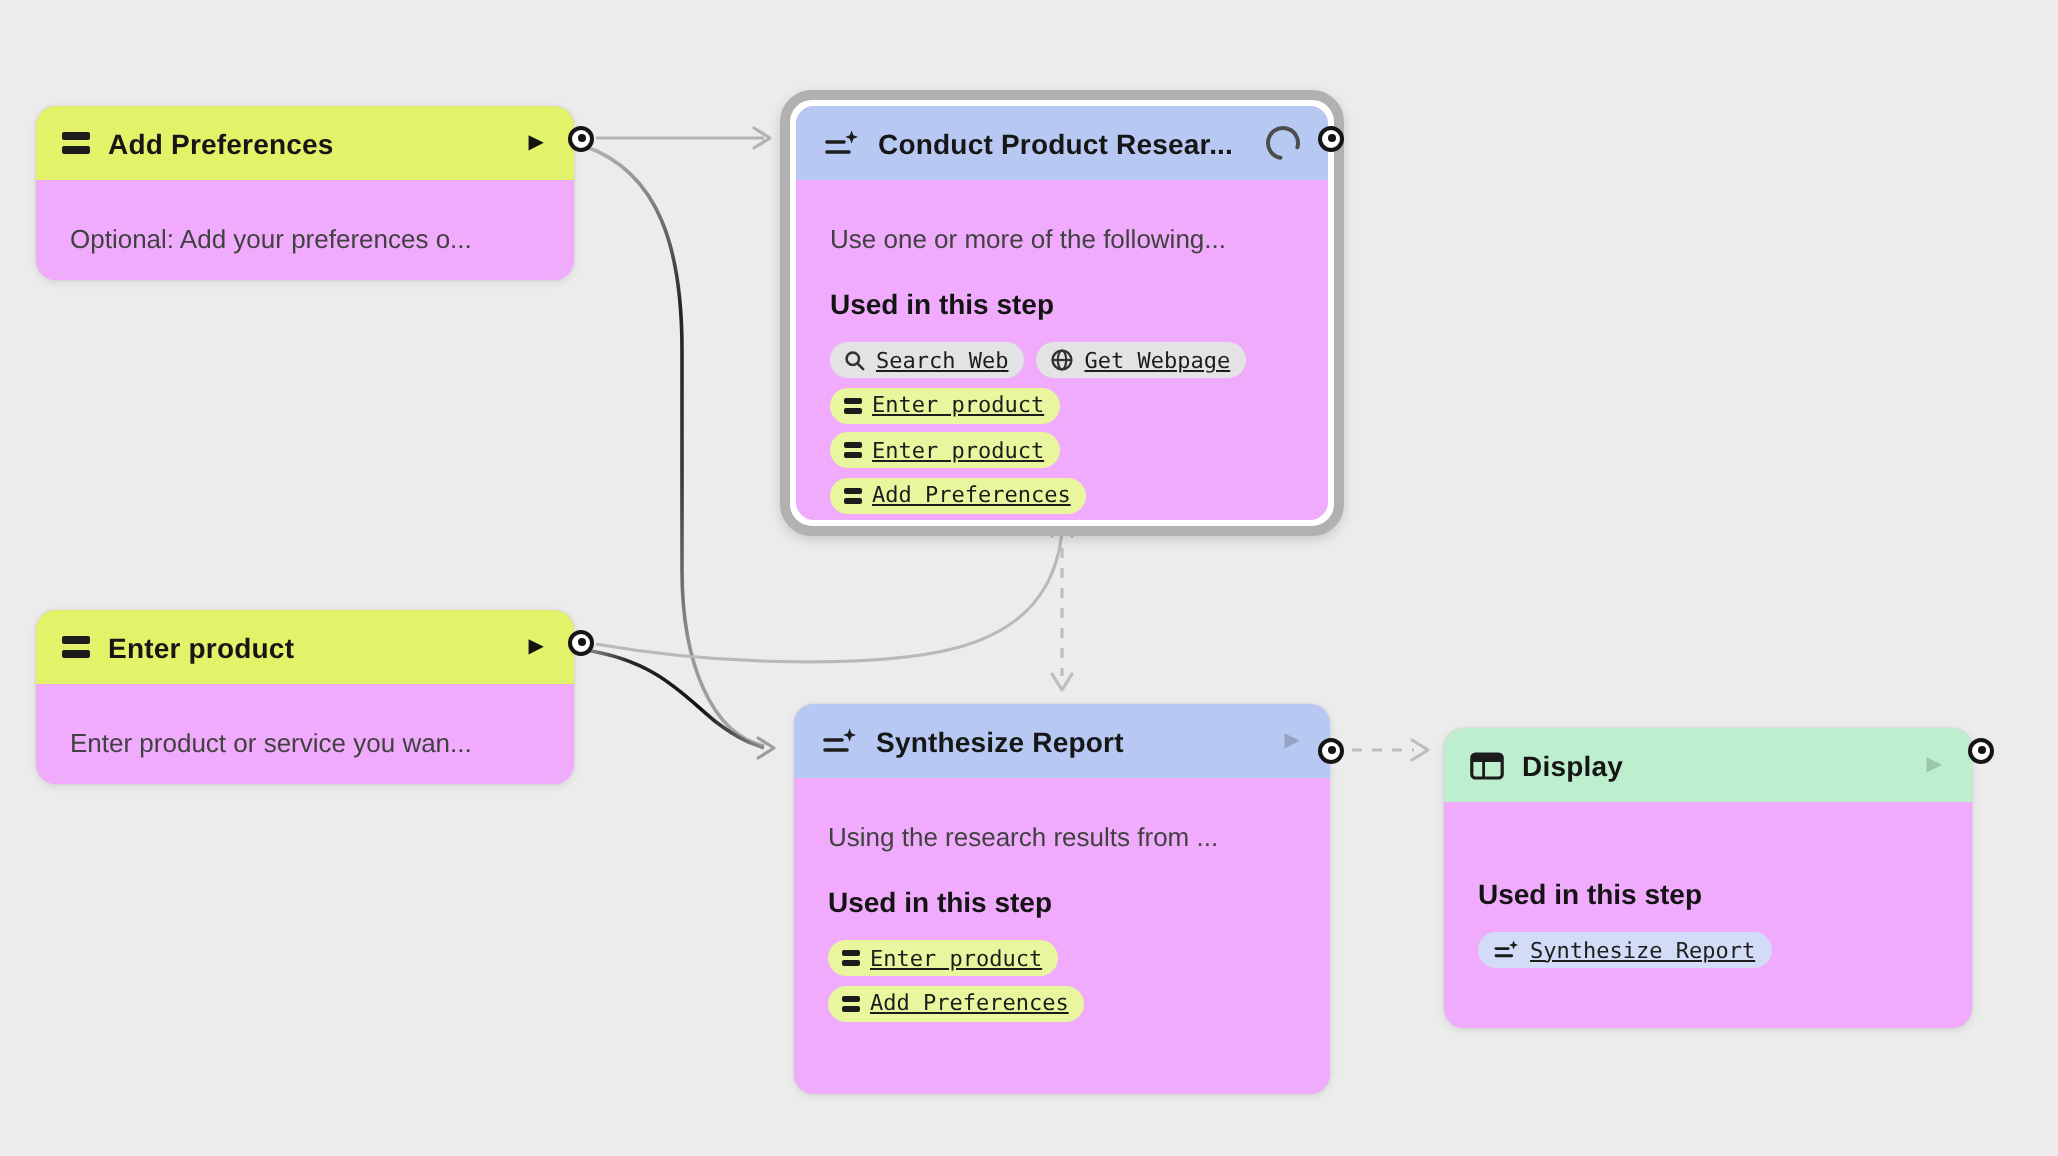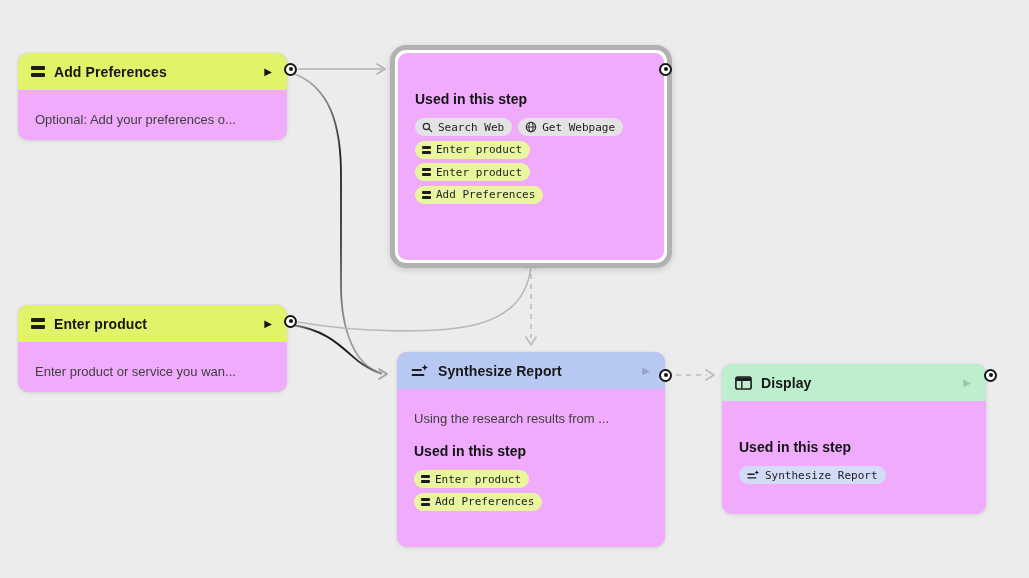--- a/index.html
+++ b/index.html
@@ -48,21 +48,21 @@
   .node-body { padding:22px 17px 16px 17px; }
   .node-desc { font-size:13px; color:#414141; line-height:1.25; white-space:nowrap; overflow:hidden; }
   .used-label { font-size:14px; font-weight:700; color:#141414; margin-top:16px; }
   .tag-rows { margin-top:11px; display:flex; flex-direction:column; gap:4.5px; align-items:flex-start; }
   .tag-row { display:flex; gap:6px; }
 
   .tag {
     display:inline-flex; align-items:center; gap:5px;
     padding:2px 8px 2px 7px; border-radius:9px; height:18px;
     font-family:"DejaVu Sans Mono", monospace; font-size:11px; color:#1c1c1c;
-    white-space:nowrap; cursor:pointer;
+    white-space:nowrap; cursor:pointer;text-decoration:underline;
   }
   .tag-gray { background:#e3e3e5; }
   .tag-lime { background:#eaf69e; }
   .tag-blue { background:#d2dcf7; }
 
   .port {
     position:absolute; width:13px; height:13px; border-radius:50%;
     background:#fff; border:2px solid #151515; cursor:crosshair; z-index:5;
   }
   .port::after {
@@ -139,21 +139,33 @@
       <span class="node-title">Enter product</span>
       <span class="play play-dark">▶</span>
     </div>
     <div class="node-body">
       <div class="node-desc">Enter product or service you wan...</div>
     </div>
   </div>
 
   <div class="selection-ring" style="left:390px; top:45px; width:282px; height:223px;">
     <div class="node" style="width:266px; height:207px;">
+      <div class="node-header hdr-blue">
+        <svg class="gen-icon" width="19" height="14" viewBox="0 0 19 14">
+          <path d="M2.5,6 H11" stroke="#1c1c1c" stroke-width="1.8" stroke-linecap="round" fill="none"></path>
+          <path d="M2.5,11 H13.5" stroke="#1c1c1c" stroke-width="1.8" stroke-linecap="round" fill="none"></path>
+          <path d="M14.8,0.3 L15.7,2.6 L18,3.5 L15.7,4.4 L14.8,6.7 L13.9,4.4 L11.6,3.5 L13.9,2.6 Z" fill="#1c1c1c"></path>
+        </svg>
+        <span class="node-title">Conduct Product Resear...</span>
+        <svg class="spinner" width="19" height="19" viewBox="0 0 19 19">
+          <circle cx="9.5" cy="9.5" r="7.5" fill="none" stroke="#4d4d4d" stroke-width="2" stroke-dasharray="36 12" stroke-linecap="round" transform="rotate(100 9.5 9.5)"></circle>
+        </svg>
+      </div>
       <div class="node-body">
+        <div class="node-desc">Use one or more of the following...</div>
         <div class="used-label">Used in this step</div>
         <div class="tag-rows">
           <div class="tag-row">
             <span class="tag tag-gray">
               <svg class="tag-icon" width="11" height="11" viewBox="0 0 11 11">
                 <circle cx="4.4" cy="4.4" r="3.1" fill="none" stroke="#333" stroke-width="1.3"></circle>
                 <path d="M6.8,6.8 L9.6,9.6" stroke="#333" stroke-width="1.3" stroke-linecap="round"></path>
               </svg>
               <span>Search Web</span>
             </span>

